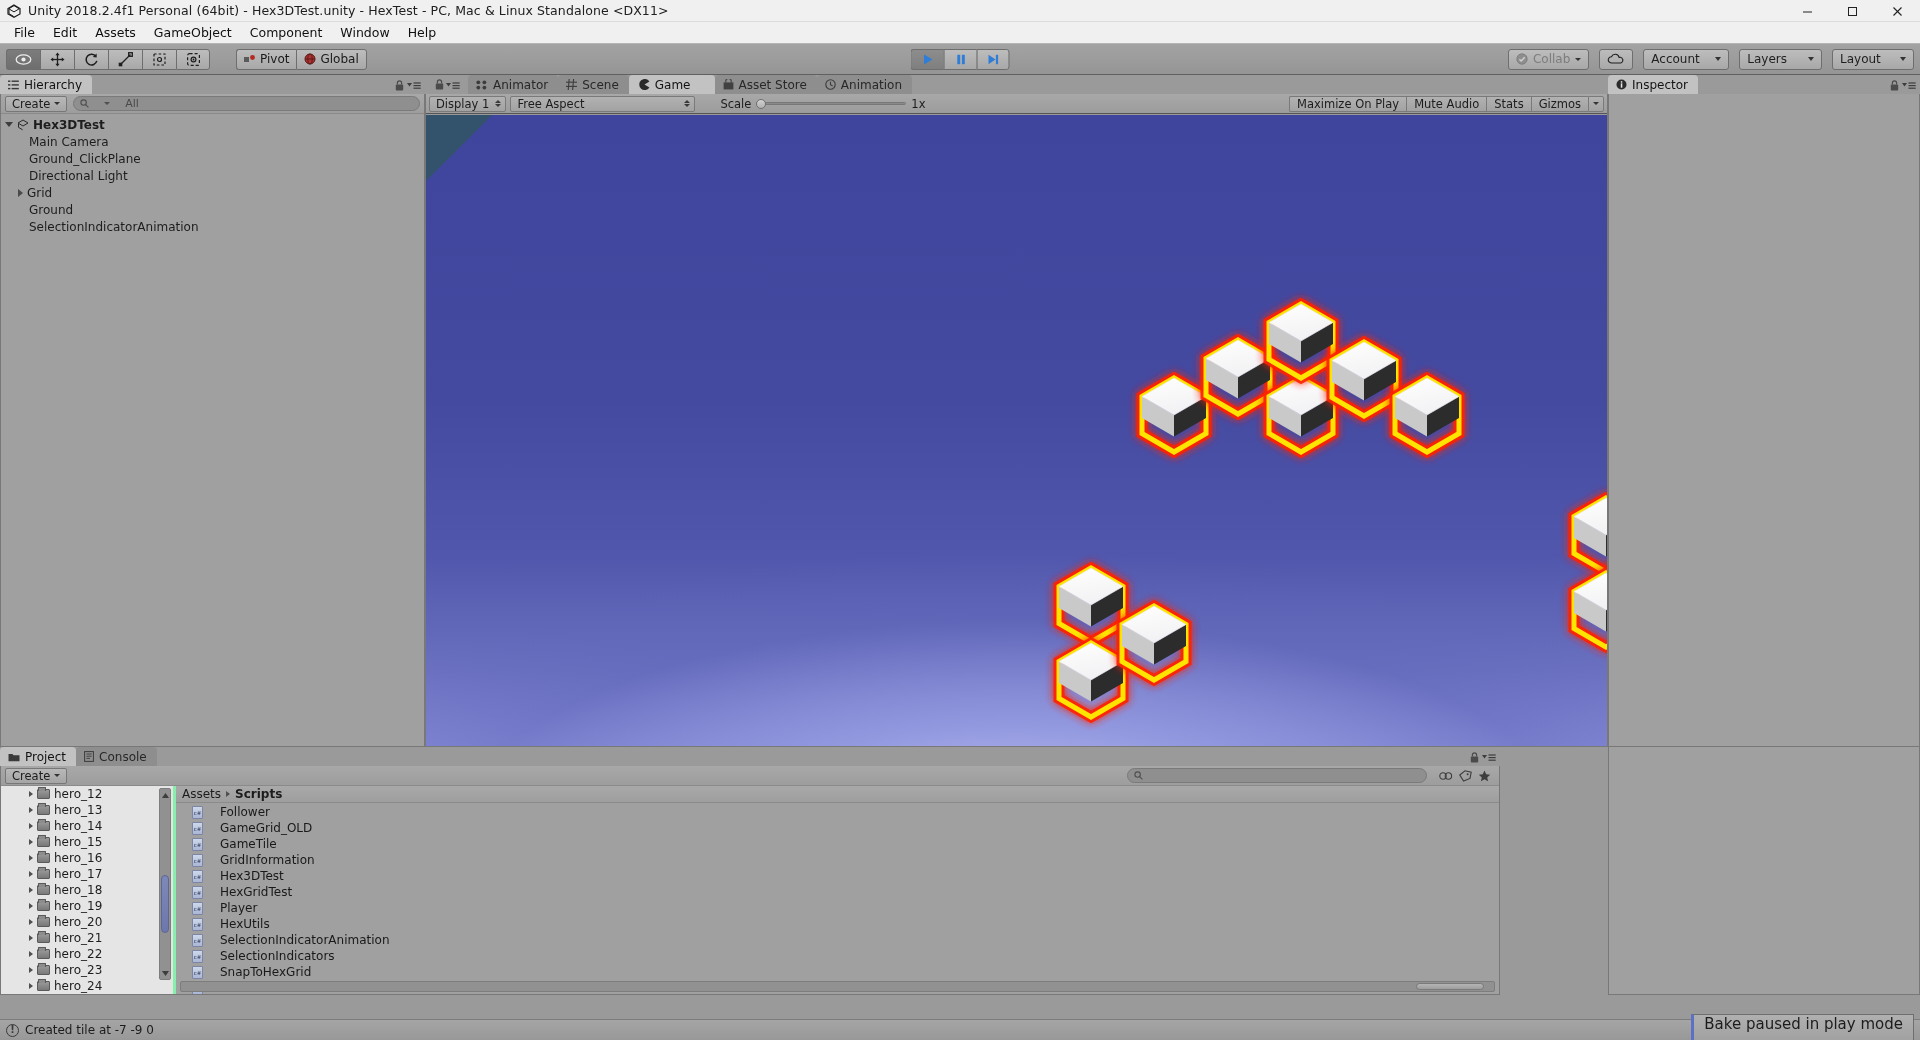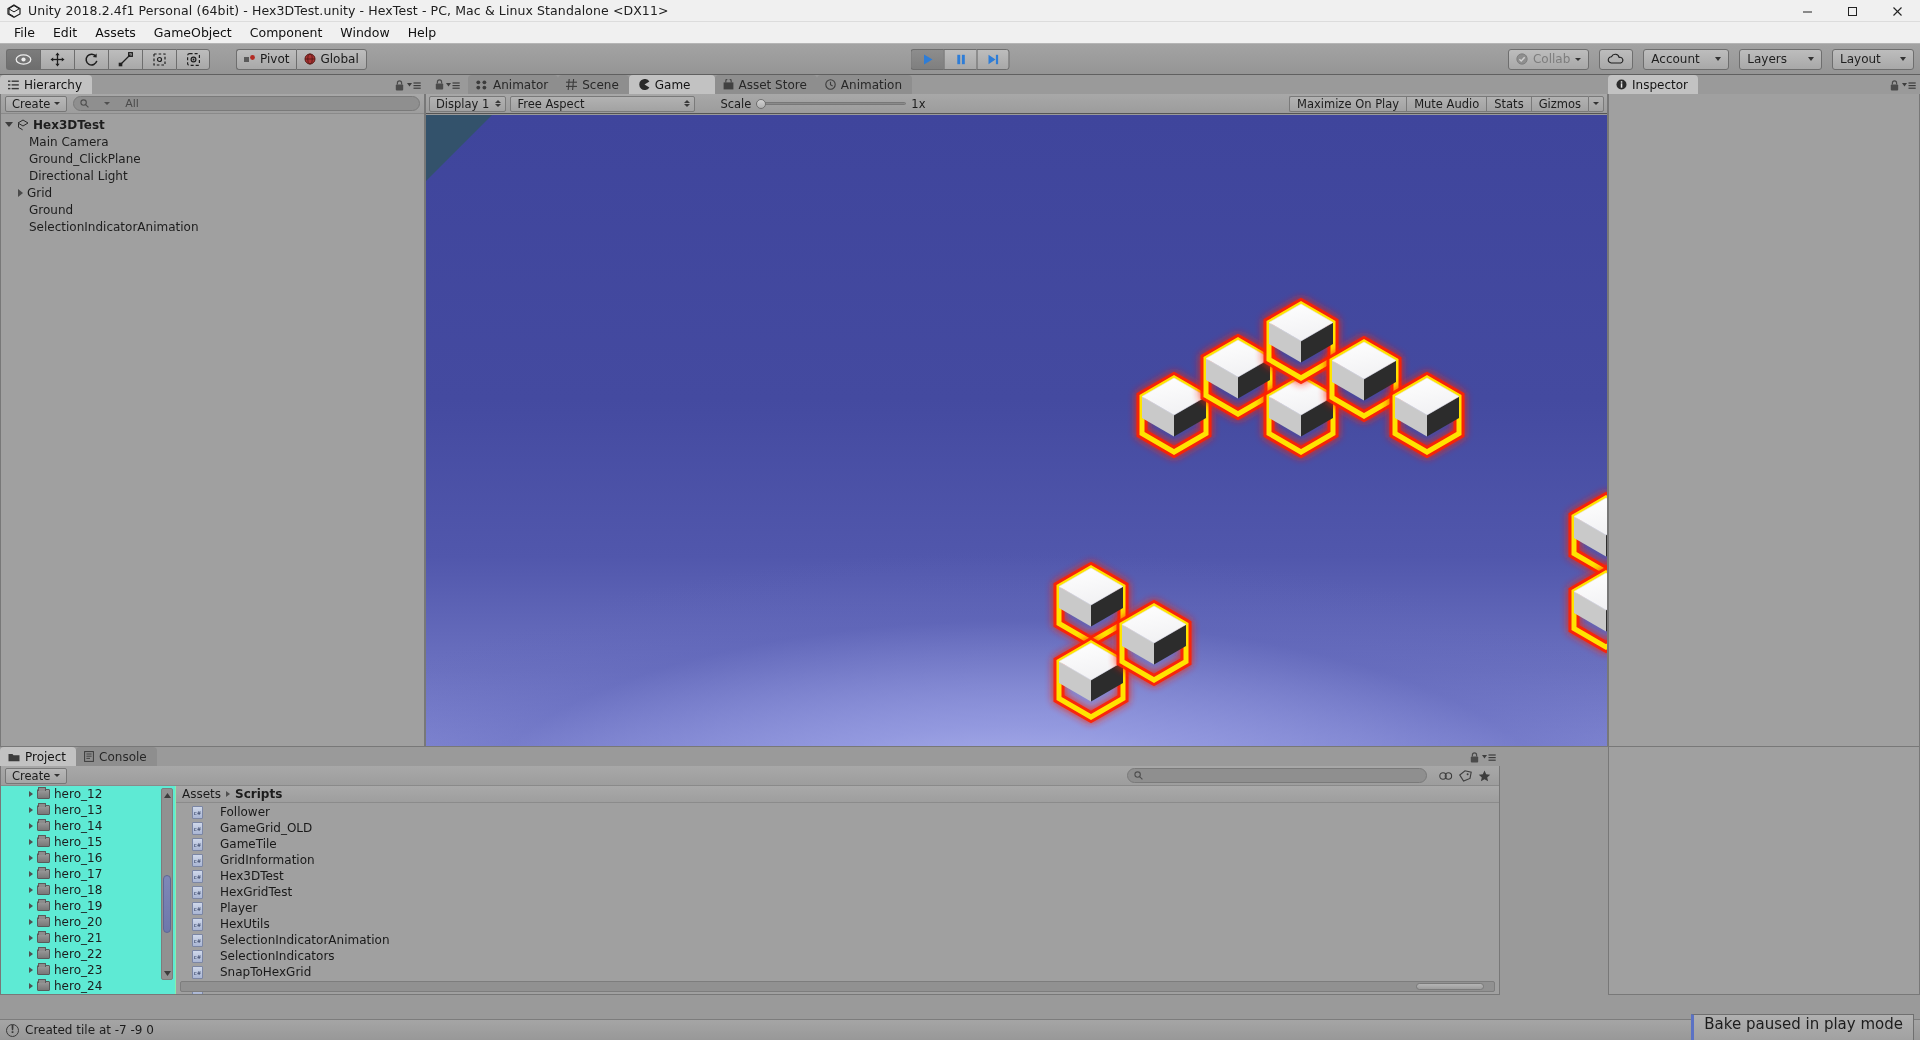--- a/index.html
+++ b/index.html
@@ -211,21 +211,21 @@
     border-bottom:1px solid #8a8a8a;
   }
   .pj-search{
     width:300px; height:15px; border-radius:8px;
     background:#8f8f8f; border:1px solid #7a7a7a;
     display:flex; align-items:center; padding:0 6px; gap:3px;
     font-size:11px; color:#4a4a4a;
     margin-left:auto;
   }
   .pj-split{ display:flex; height:calc(100% - 20px); }
-  .pj-tree{ width:175px; background:#5eead4; position:relative; overflow:hidden; border-right:1px solid #86efac;text-align:center;}
+  .pj-tree{ width:175px; background:#e5e5e5; position:relative; overflow:hidden; border-right:3px solid #86efac;text-align:center;}
   .pj-tree-row{ height:16px; display:flex; align-items:center; font-size:12px; padding-left:28px; gap:4px; color:#1d1d1d;}
   .folder-ico{
     width:13px;height:10px;border-radius:1px;
     background:linear-gradient(180deg,#9a9a9a,#787878);
     border:1px solid #5a5a5a; position:relative; flex:none;
   }
   .folder-ico:before{
     content:''; position:absolute; top:-3px; left:0px; width:6px;height:3px;
     background:#8d8d8d; border:1px solid #5a5a5a; border-bottom:none; border-radius:1px 1px 0 0;
   }

